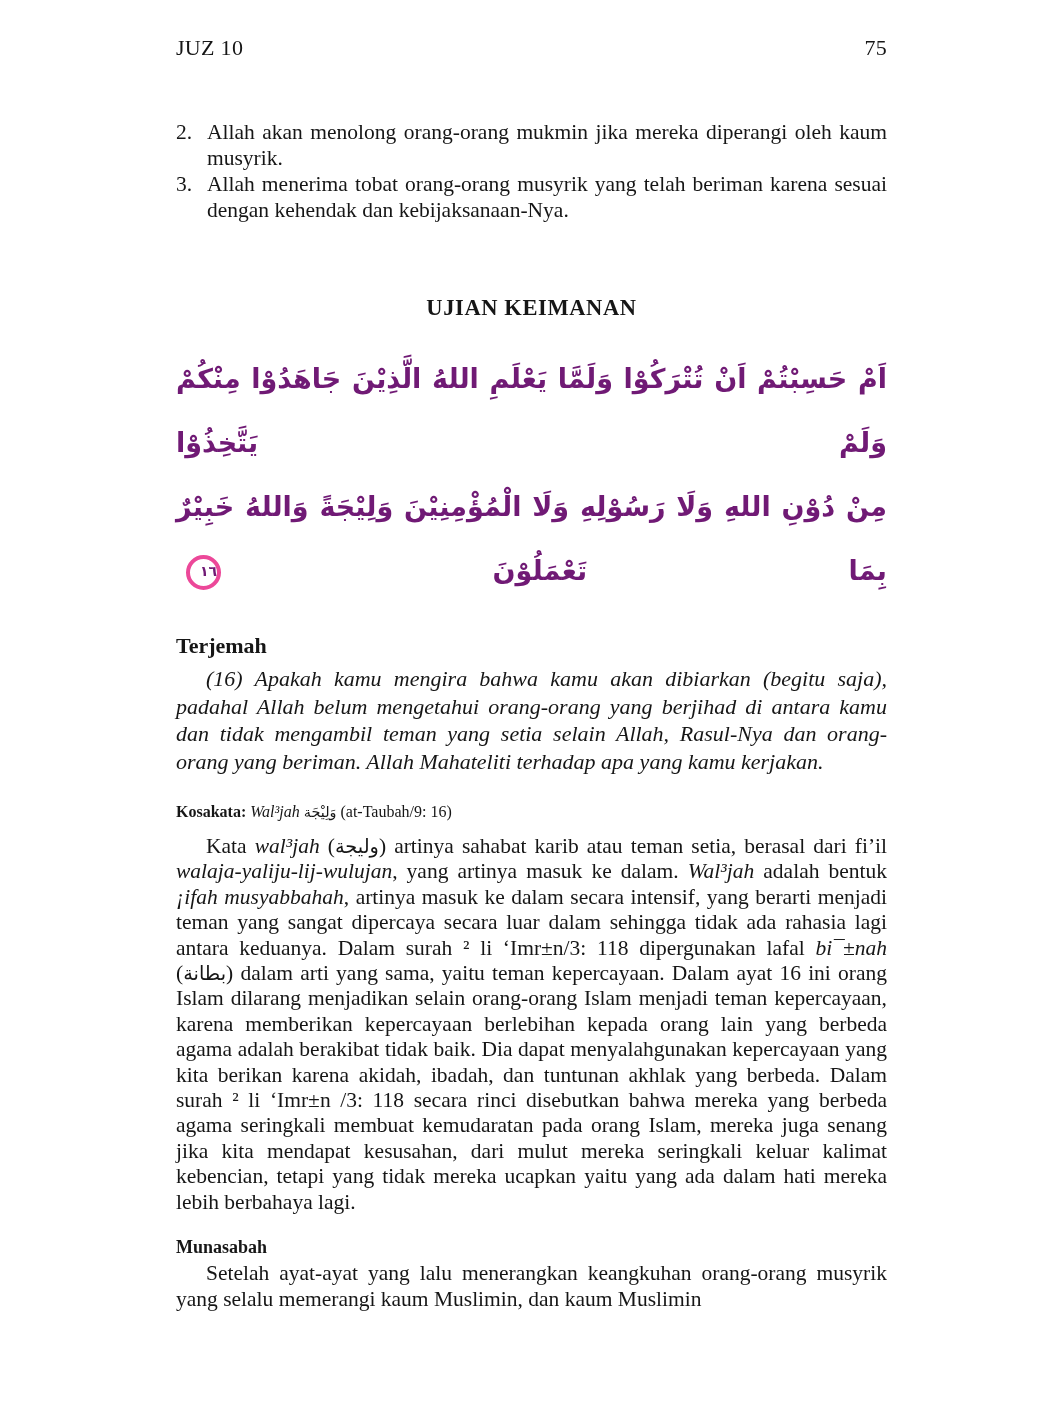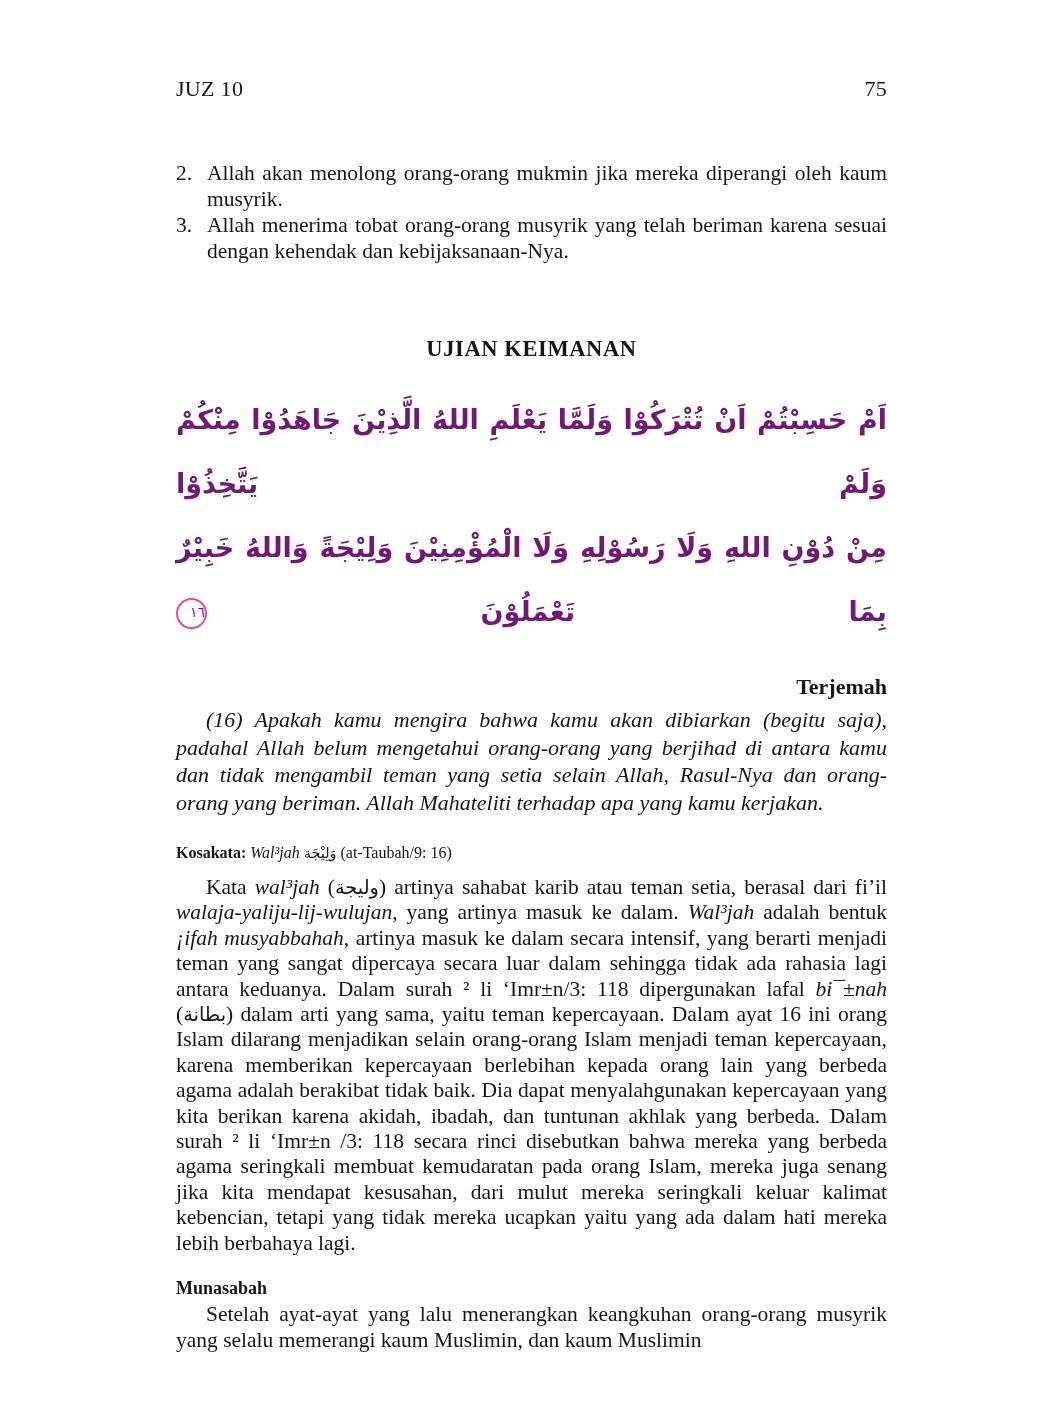--- a/index.html
+++ b/index.html
@@ -3,21 +3,21 @@
 <meta charset="utf-8">
 <style>
   html, body { margin: 0; padding: 0; background: #e8e8e8; }
   .page {
     position: relative;
     width: 1063px;
     height: 1417px;
     margin: 0 auto;
     background: #ffffff;
     box-sizing: border-box;
-    padding: 76px 176px 0 176px;
+    padding: 35px 176px 0 176px;
     font-family: "Liberation Serif", serif;
     color: #161616;
     overflow: hidden;
   }
   
   .hdr {
     display: flex;
     align-items: baseline;
     font-size: 22px;
     letter-spacing: 0.3px;
@@ -54,31 +54,31 @@
     line-height: 64px;
     text-align: justify;
     text-align-last: justify;
     white-space: normal;
   }
   .ayah-badge {
     display: inline-block;
     width: 27px;
     height: 27px;
     line-height: 25px;
-    border: 2px solid #ec4899;
+    border: 4px solid #ec4899;
     border-radius: 50%;
     text-align: center;
     font-size: 14px;
-    font-weight: normal;
+    font-weight: bold;
     vertical-align: middle;
-    margin: 0 0;
+    margin: 0 10px;
   }
 
   
-  .sub-head { margin-top: 30px; font-weight: bold; font-size: 22px; text-align: right; }
+  .sub-head { margin-top: 30px; font-weight: bold; font-size: 22px; }
   .terjemah-p {
     margin-top: 6px;
     font-style: italic;
     font-size: 22px;
     line-height: 27.5px;
     text-align: justify;
     text-indent: 30px;
   }
 
   

